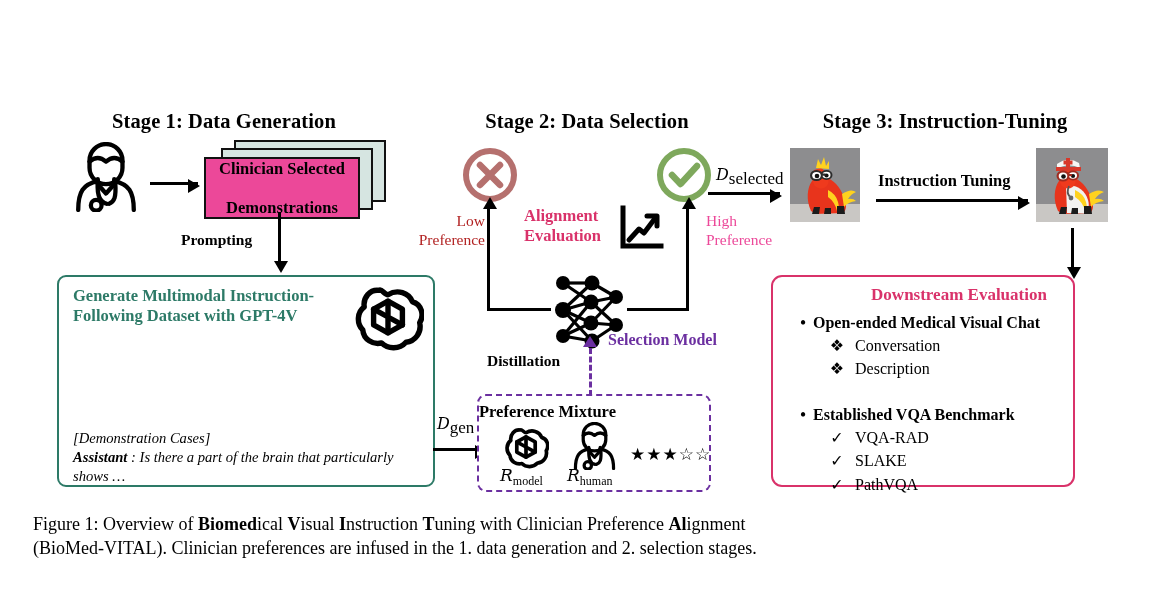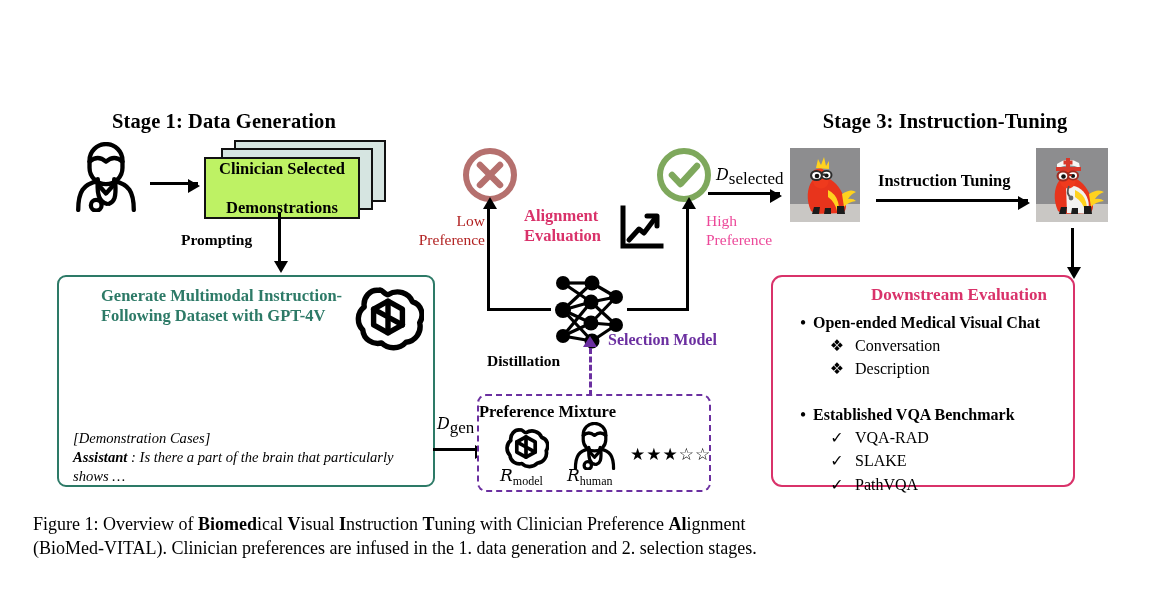--- a/index.html
+++ b/index.html
@@ -26,21 +26,21 @@
     width:0;height:0;border-top:12px solid #000;
     border-left:7.5px solid transparent;border-right:7.5px solid transparent;}
   .arrow-up{position:absolute;width:0;border-left:3.5px solid #000;}
   .arrow-up::after{content:"";position:absolute;left:-7.5px;top:-11px;
     width:0;height:0;border-bottom:12px solid #000;
     border-left:7.5px solid transparent;border-right:7.5px solid transparent;}
   .plain-line-h{position:absolute;height:0;border-top:3.5px solid #000;}
 
   
   .paper{position:absolute;background:#d6e5e1;border:2.5px solid #111;}
-  .paper-front{position:absolute;background:#bef264;border:2.5px solid #111;
+  .paper-front{position:absolute;background:#ec4899;border:2.5px solid #111;
                display:flex;align-items:center;justify-content:center;}
   .paper-front span{font-weight:bold;font-size:16.5px;line-height:1.18;
                     text-align:center;display:block;}
 
   
   .teal-box{position:absolute;border:2.5px solid #2d7a67;border-radius:9px;
             background:#fff;box-sizing:border-box;}
   .teal-head{color:#2d7a67;font-weight:bold;font-size:16.5px;line-height:1.2;}
   .teal-body{font-style:italic;font-size:14.6px;line-height:1.28;}
   .teal-body b{font-style:italic;font-weight:bold;}
@@ -82,20 +82,21 @@
   .calR{font-style:italic;font-size:17px;}
   .calR sub{font-style:normal;font-size:12px;}
   .stars{font-size:17px;letter-spacing:1px;}
 </style>
 </head>
 <body>
 
 <div class="fig">
 
   <div class="abs stage-title" style="left:74px;top:110px;width:300px;">Stage 1: Data Generation</div>
+  <div class="abs stage-title" style="left:442px;top:110px;width:290px;">Stage 2: Data Selection</div>
   <div class="abs stage-title" style="left:790px;top:110px;width:310px;">Stage 3: Instruction-Tuning</div>
 
   <div class="abs" style="left:73px;top:142px;width:66px;height:70px;">
     <svg viewBox="0 0 64 68" width="66" height="70">
       <g fill="none" stroke="#000" stroke-width="4.2" stroke-linecap="round" stroke-linejoin="round">
         <path d="M16 18 a16 16 0 0 1 32 0 v7 a16 16 0 0 1 -32 0 z"></path>
         <path d="M16 19 q8 -7 16 0 q8 -7 16 0"></path>
         <path d="M24 36 v5 l8 9 l8 -9 v-5"></path>
         <path d="M24 38 C10 41 5 48 5 66"></path>
         <path d="M40 38 C54 41 59 48 59 66"></path>
@@ -116,21 +117,21 @@
         <span>Clinician Selected</span><br>
         <span>Demonstrations</span>
       </span>
     </div>
   </div>
 
   <div class="abs lbl-bold" style="left:181px;top:231px;">Prompting</div>
   <div class="arrow-v" style="left:278px;top:212px;height:50px;"></div>
 
   <div class="teal-box" style="left:57px;top:275px;width:378px;height:212px;">
-    <div class="abs teal-head" style="left:14px;top:9px;width:280px;margin-left:28px;">
+    <div class="abs teal-head" style="left:14px;top:9px;width:280px;">
       <span>Generate Multimodal Instruction-</span><br>
       <span>Following Dataset with GPT-4V</span>
     </div>
 
     <div class="abs" style="left:293px;top:4px;">
       <svg width="72" height="72" viewBox="0 0 100 100">
         <g fill="none" stroke="#000" stroke-width="7.5" stroke-linejoin="round" stroke-linecap="round">
           <path d="M50 19 C63 11 79 16 84 29 C96 32 101 47 94 58 C97 71 88 84 75 85
                    C66 95 50 95 41 86 C29 89 16 81 15 68 C6 59 7 43 17 36
                    C15 23 25 11 38 13 C41 10 45 19 50 19 Z"></path>

